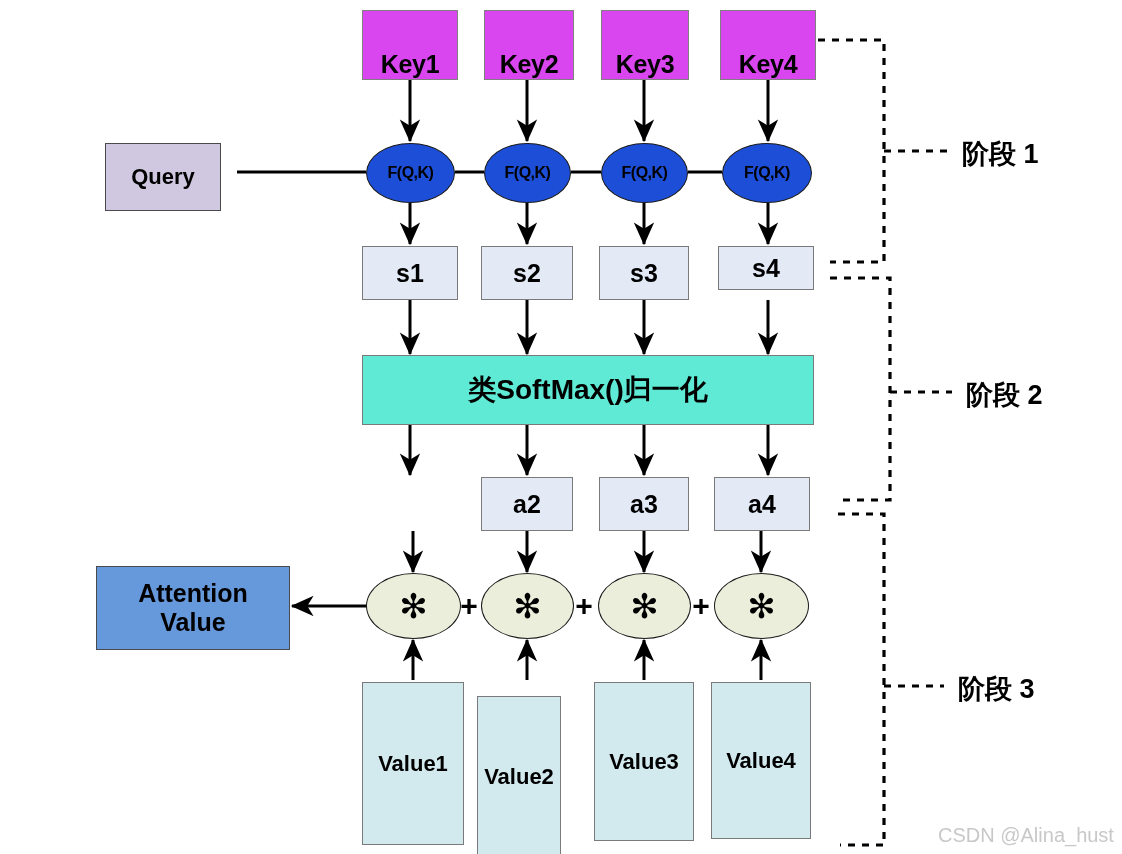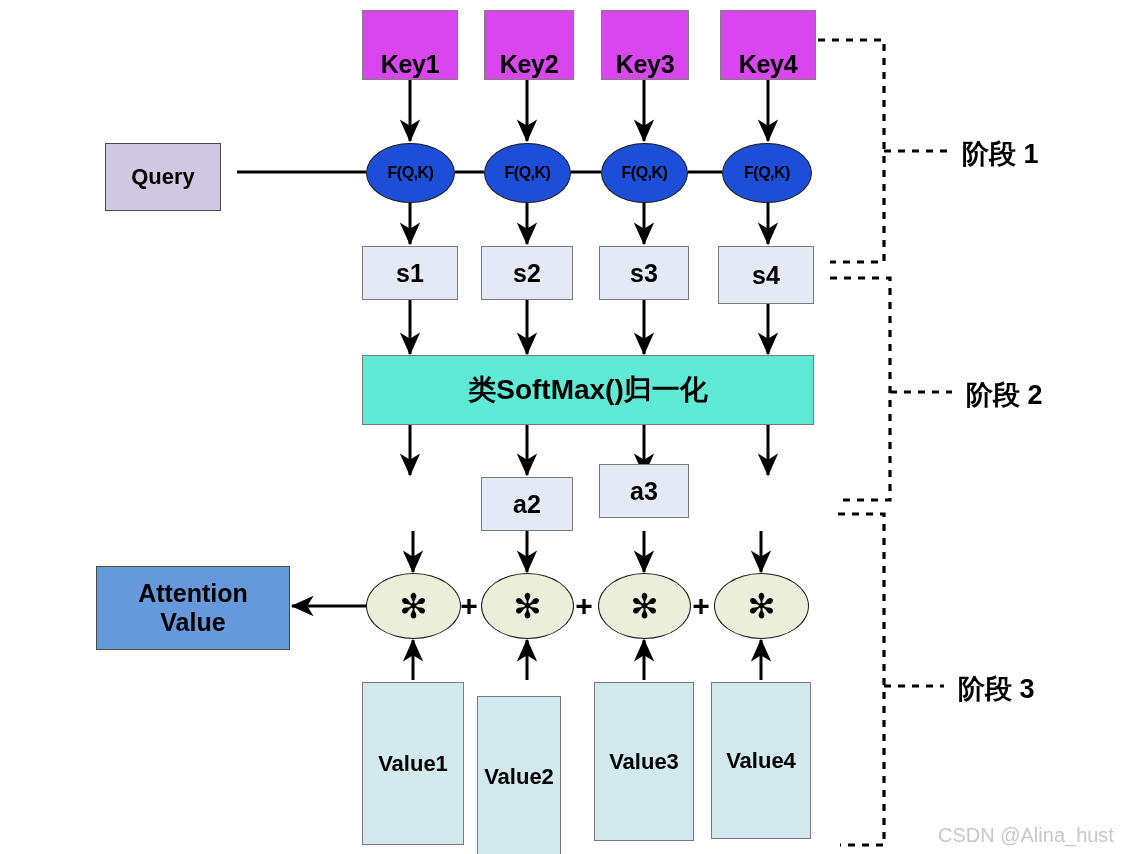--- a/index.html
+++ b/index.html
@@ -234,33 +234,36 @@
 
   <div class="node score-box" style="left:362px; top:246px; width:96px; height:54px;">
     <span>s1</span>
   </div>
   <div class="node score-box" style="left:481px; top:246px; width:92px; height:54px;text-align:center;">
     <span>s2</span>
   </div>
   <div class="node score-box" style="left:599px; top:246px; width:90px; height:54px;">
     <span>s3</span>
   </div>
-  <div class="node score-box" style="left:718px; top:246px; width:96px; height:58px;">
+  <div class="node score-box" style="left:718px; top:246px; width:96px; height:44px;">
     <span>s4</span>
   </div>
 
   <div class="node softmax-box" style="left:362px; top:355px; width:452px; height:70px;">
     <span>类SoftMax()归一化</span>
   </div>
 
   <div class="node score-box" style="left:481px; top:477px; width:92px; height:54px;">
     <span>a2</span>
   </div>
-  <div class="node score-box" style="left:599px; top:464px; width:90px; height:54px;">
+  <div class="node score-box" style="left:599px; top:477px; width:90px; height:54px;">
     <span>a3</span>
+  </div>
+  <div class="node score-box" style="left:714px; top:477px; width:96px; height:54px;">
+    <span>a4</span>
   </div>
 
   <div class="node mul-ellipse" style="left:366px; top:573px; width:95px; height:66px;">
     <span>✻</span>
   </div>
   <div class="node mul-ellipse" style="left:481px; top:573px; width:93px; height:66px;">
     <span>✻</span>
   </div>
   <div class="node mul-ellipse" style="left:598px; top:573px; width:93px; height:66px;">
     <span>✻</span>

